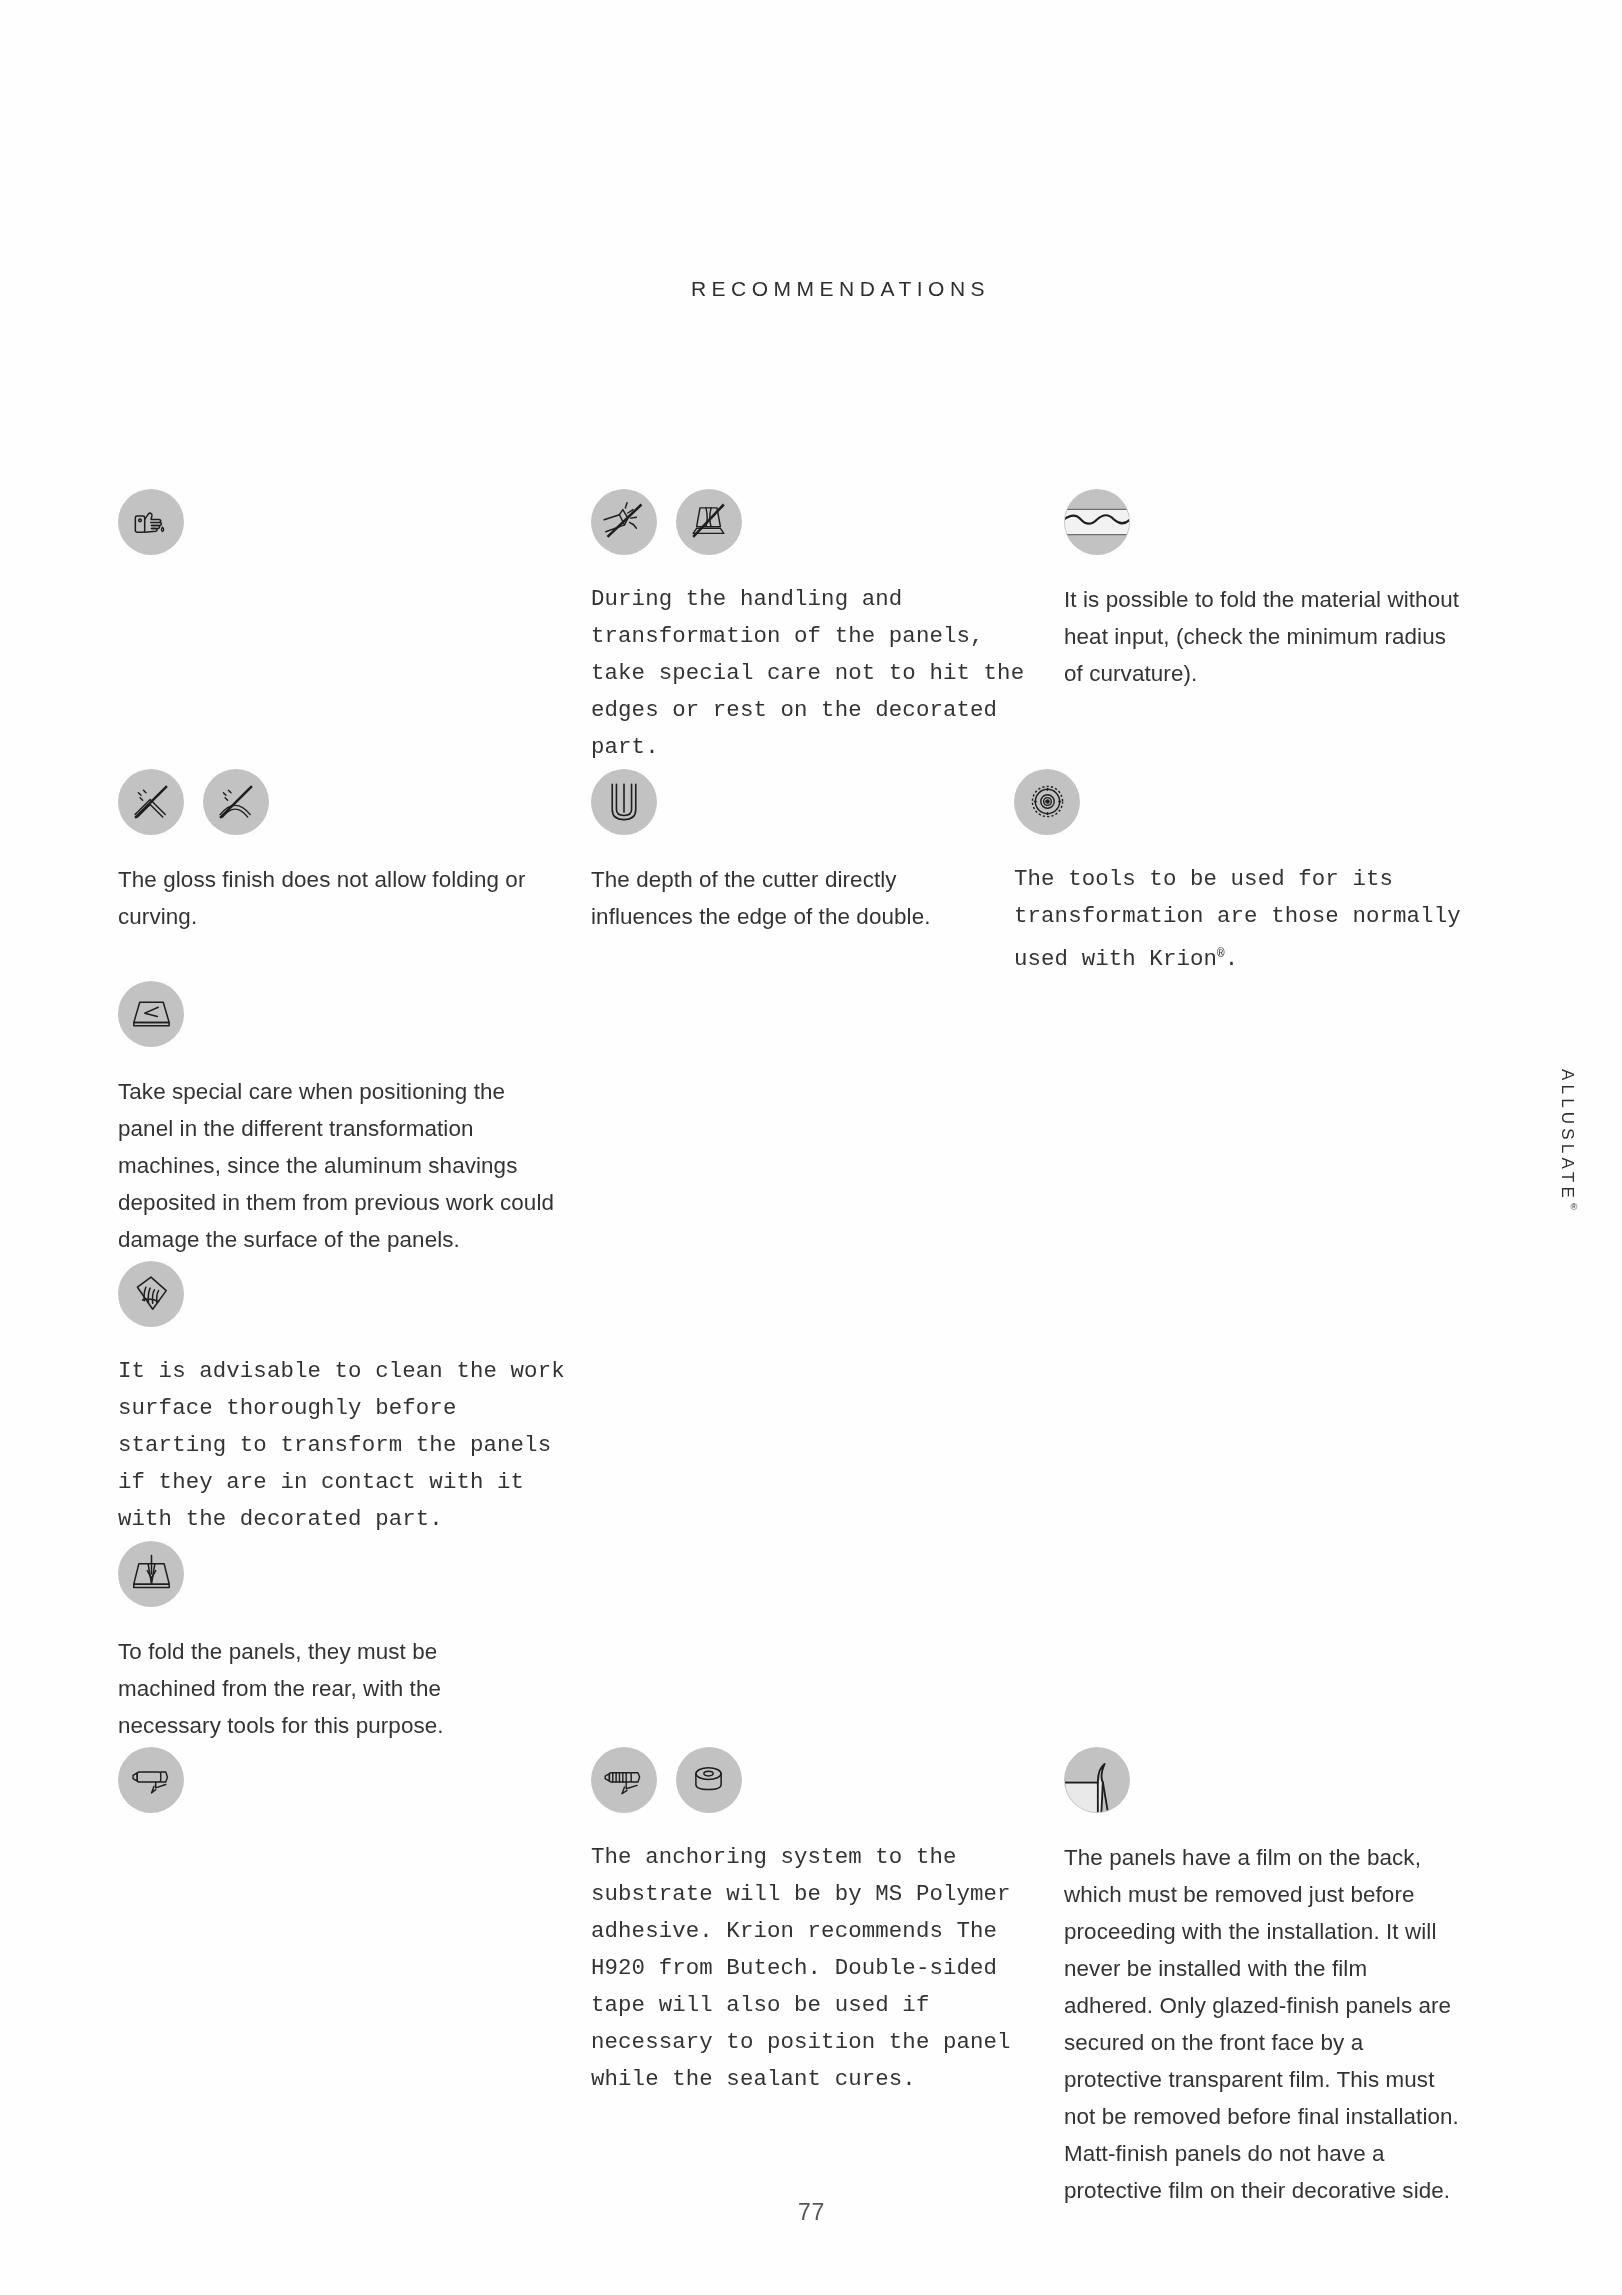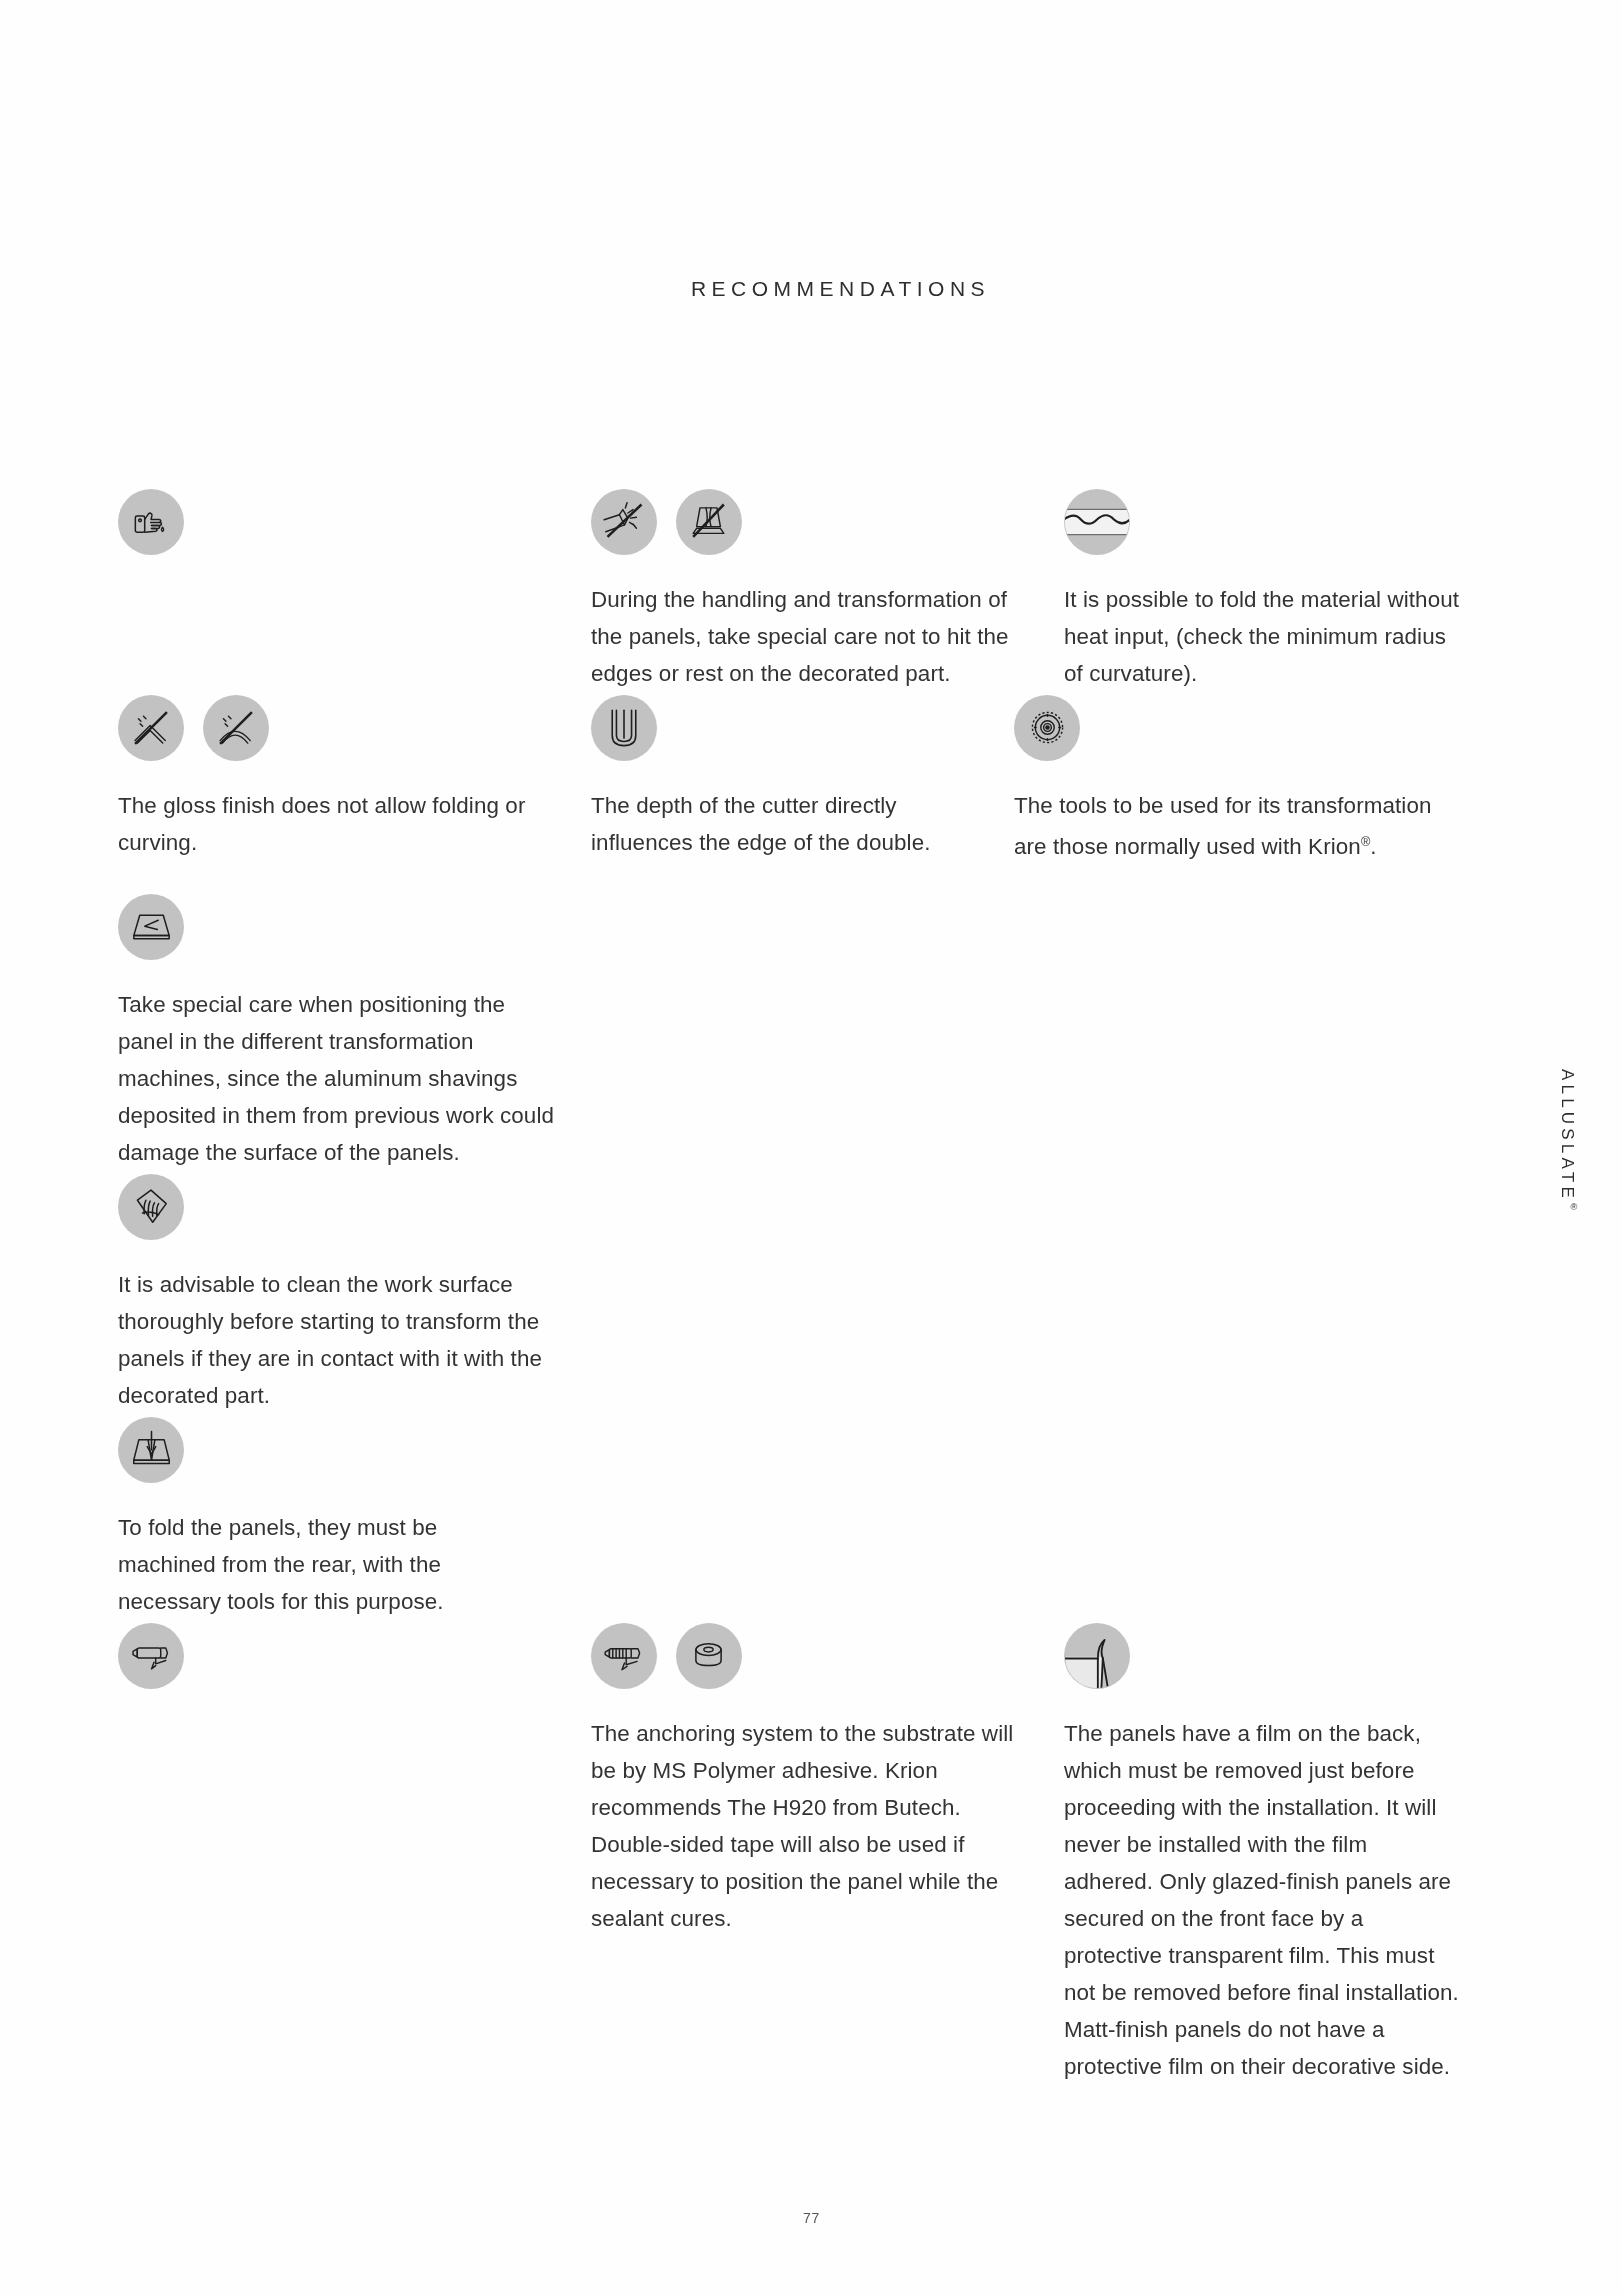--- a/index.html
+++ b/index.html
@@ -50,21 +50,21 @@
   .row {
     display: flex;
     width: 100%;
     align-items: flex-start;
   }
 
   .cell {
     width: 473px;
     padding-right: 25px;
   }
-  .cell.col2 { width: 473px; }
+  .cell.col2 { width: 473px; font-family: Liberation Mono, monospace; }
   .cell.col3 { width: 423px; }
 
   .icons {
     display: flex;
     gap: 18.6px;
     align-items: center;
     height: 71px;
   }
 
   .icon-circle {
@@ -114,21 +114,21 @@
     font-size: 9.3px;
   }
 
   
   .page-number {
     position: absolute;
     bottom: 69px;
     left: 0;
     width: 1623px;
     text-align: center;
-    font-size: 14px;
+    font-size: 23px;
     color: #555555;
     letter-spacing: 0.8px;
   }
 </style>
 </head>
 <body>
 
 <div class="page">
 
   <div class="page-title">RECOMMENDATIONS</div>

